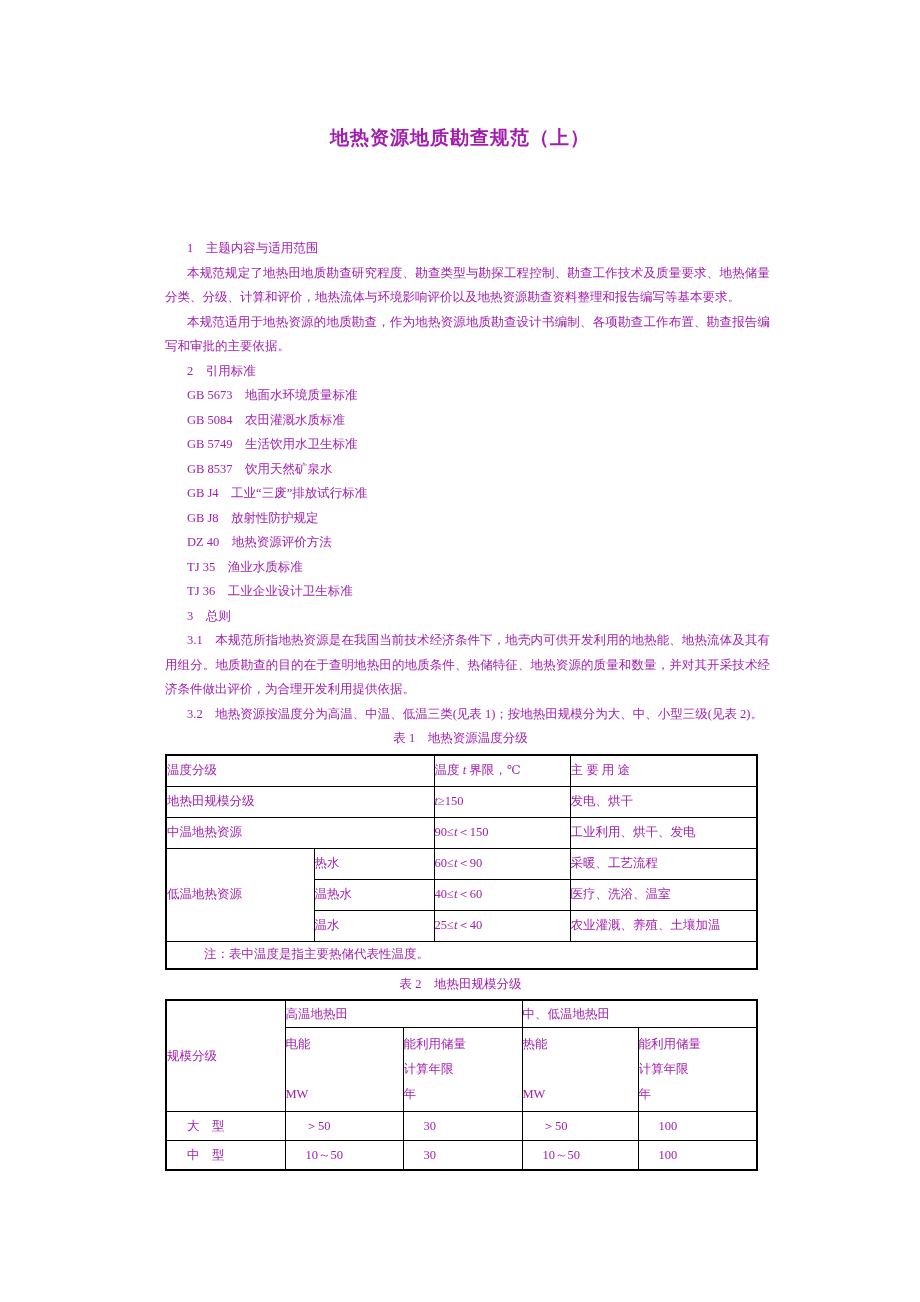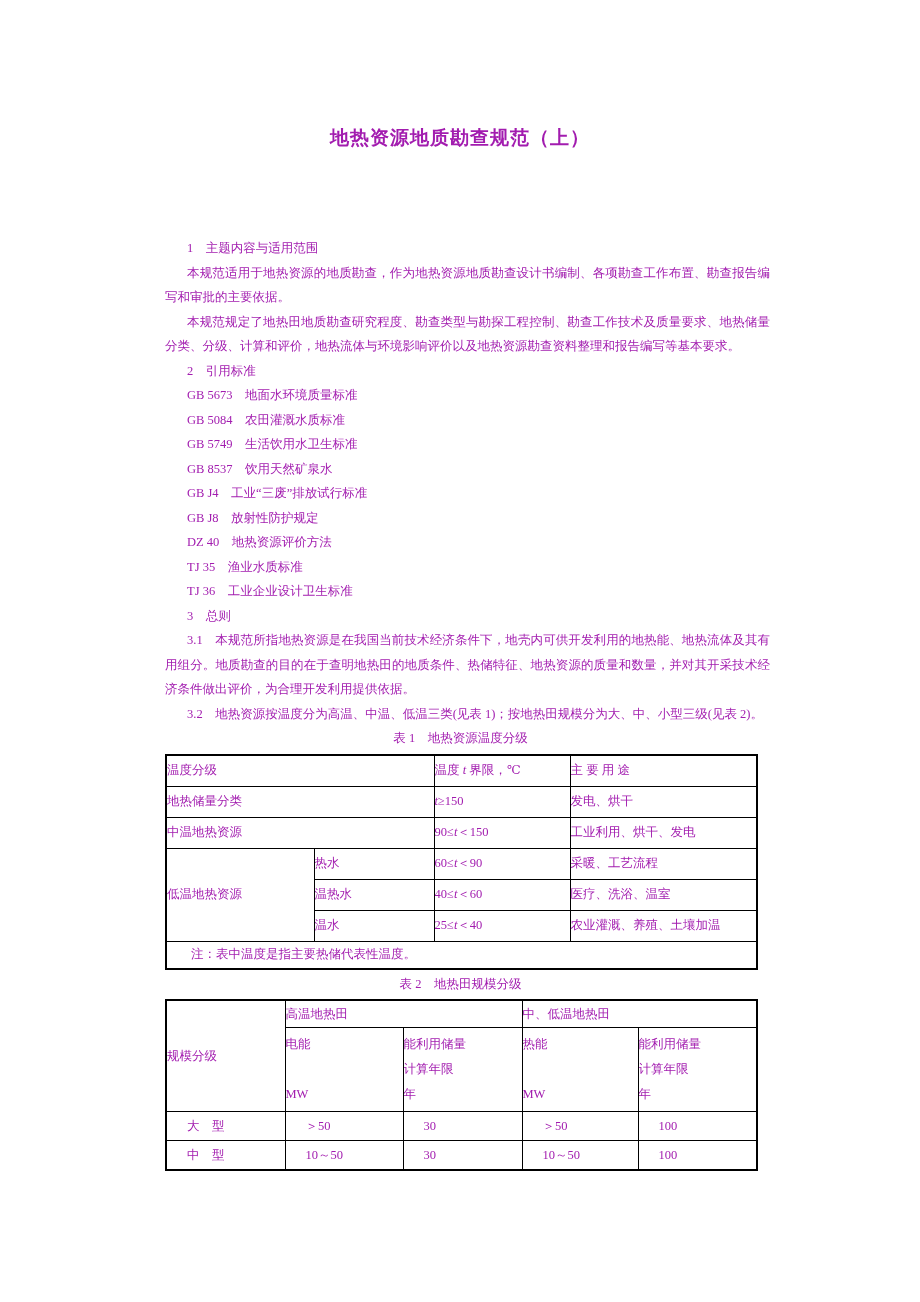--- a/index.html
+++ b/index.html
@@ -53,40 +53,40 @@
     text-align: left;
     vertical-align: middle;
     font-size: 12.5px;
     padding: 0;
     overflow: hidden;
   }
   .t1 td { height: 30px; }
   .t1 td.note-cell {
     height: 26px;
     text-align: left;
-    padding-left: 24px;
+    padding-left: 37px;
   }
   .var-t { font-style: italic; }
   .t2 td.group-hd { height: 26px; }
   .t2 td.sub-hd { height: 79px; vertical-align: middle; padding: 2px 0; }
   .t2 td.sub-hd div { height: 25px; line-height: 25px; }
   .t2 td.data-row { height: 28px; padding-left: 20px; }
 </style>
 </head>
 <body>
 
 <div class="page">
 
   <div class="doc-title">地热资源地质勘查规范（上）</div>
 
   <div class="content">
 
     <div class="h-line">1　主题内容与适用范围</div>
+    <p class="para">本规范规定了地热田地质勘查研究程度、勘查类型与勘探工程控制、勘查工作技术及质量要求、地热储量分类、分级、计算和评价，地热流体与环境影响评价以及地热资源勘查资料整理和报告编写等基本要求。</p>
     <p class="para">本规范适用于地热资源的地质勘查，作为地热资源地质勘查设计书编制、各项勘查工作布置、勘查报告编写和审批的主要依据。</p>
-    <p class="para">本规范规定了地热田地质勘查研究程度、勘查类型与勘探工程控制、勘查工作技术及质量要求、地热储量分类、分级、计算和评价，地热流体与环境影响评价以及地热资源勘查资料整理和报告编写等基本要求。</p>
     <div class="h-line">2　引用标准</div>
 
     <div class="std-line">GB 5673　地面水环境质量标准</div>
     <div class="std-line">GB 5084　农田灌溉水质标准</div>
     <div class="std-line">GB 5749　生活饮用水卫生标准</div>
     <div class="std-line">GB 8537　饮用天然矿泉水</div>
     <div class="std-line">GB J4　工业“三废”排放试行标准</div>
     <div class="std-line">GB J8　放射性防护规定</div>
     <div class="std-line">DZ 40　地热资源评价方法</div>
     <div class="std-line">TJ 35　渔业水质标准</div>
@@ -105,21 +105,21 @@
           <col style="width:136px">
           <col style="width:187px">
       </colgroup>
       <tbody>
           <tr>
         <td colspan="2">温度分级</td>
         <td><span>温度 </span><span class="var-t">t</span><span> 界限，℃</span></td>
         <td>主 要 用 途</td>
       </tr>
       <tr>
-        <td colspan="2">地热储量分类</td>
+        <td colspan="2">地热田规模分级</td>
         <td><span></span><span class="var-t">t</span><span>≥150</span></td>
         <td>发电、烘干</td>
       </tr>
       <tr>
         <td colspan="2">中温地热资源</td>
         <td><span>90≤</span><span class="var-t">t</span><span>＜150</span></td>
         <td>工业利用、烘干、发电</td>
       </tr>
       <tr>
         <td rowspan="3">低温地热资源</td>

